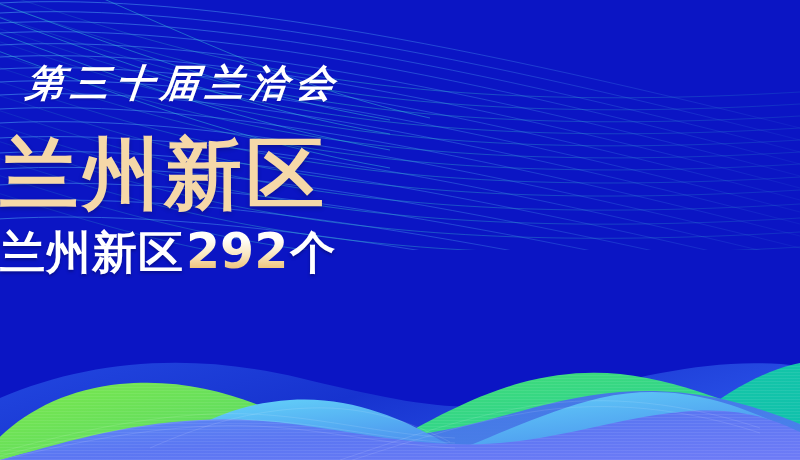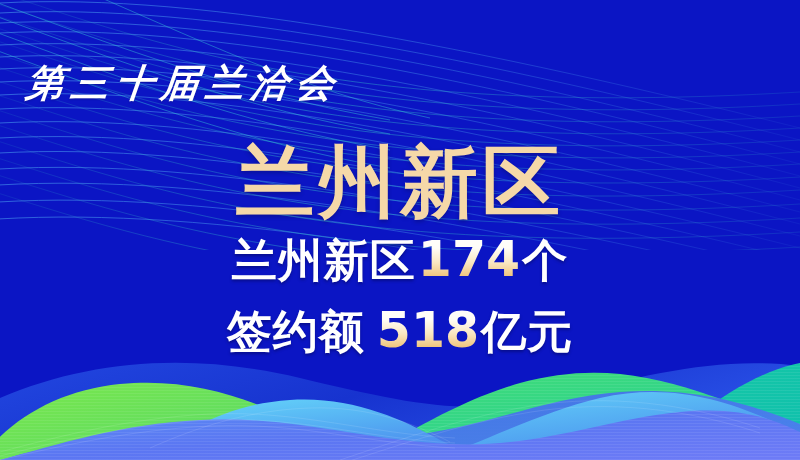--- a/index.html
+++ b/index.html
@@ -39,22 +39,22 @@
     color: #ffffff;
     text-shadow: 0 1px 2px rgba(0,0,0,0.18);
     white-space: nowrap;
     transform: skewX(-6deg);
   }
 
   .center-stack {
     position: absolute;
     left: 0;
     right: 0;
-    top: 139px;
-    text-align: center;
+    top: 131px;
+    text-align: left;
   }
 
   .main-title {
     font-family: "Liberation Sans", "DejaVu Sans", sans-serif;
     font-size: 78px;
     line-height: 86px;
     font-weight: 700;
     letter-spacing: 4px;
     color: #F5D8A8;
     white-space: nowrap;
@@ -250,21 +250,18 @@
     </svg>
   </div>
 
   <div class="brush-title">第三十届兰洽会</div>
 
   <div class="center-stack">
 
     <div class="main-title" style="color: rgb(245, 216, 168);">兰州新区</div>
 
     <div class="stat-line">
-      <span>兰州新区</span><span class="num">174</span><span>个</span>
+      <span>兰州新区</span><span class="num">292</span><span>个</span>
     </div>
 
-    <div class="stat-line">
-      <span>签约额</span><span class="sp"></span><span class="num">518</span><span>亿元</span>
-    </div>
 
   </div>
 </div>
 
 </body></html>

